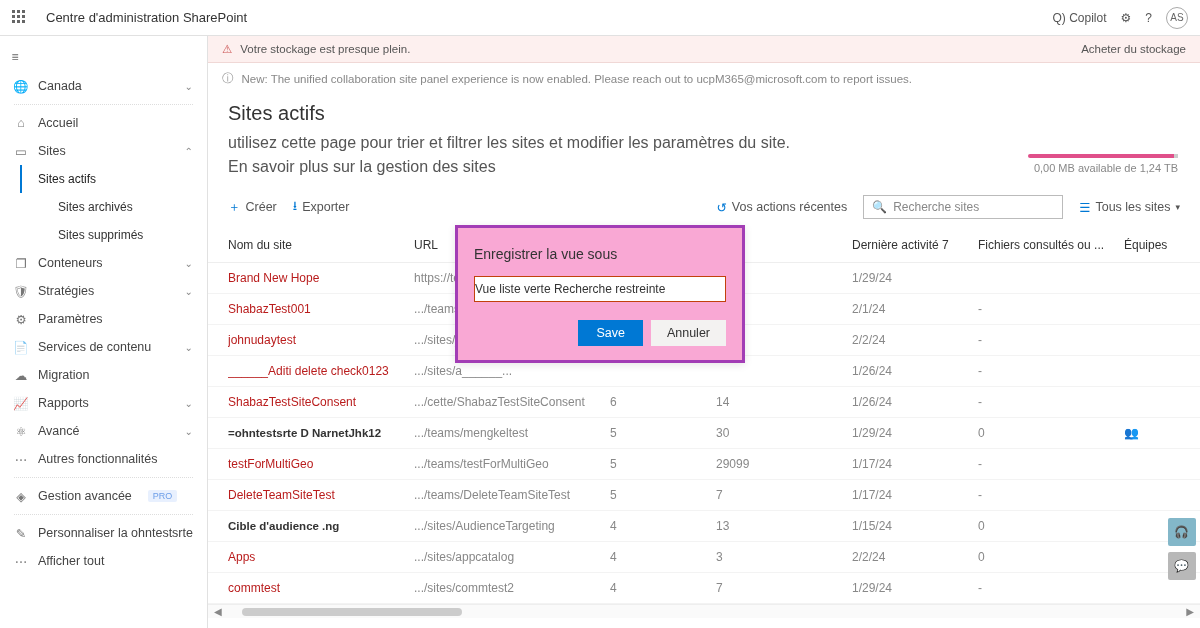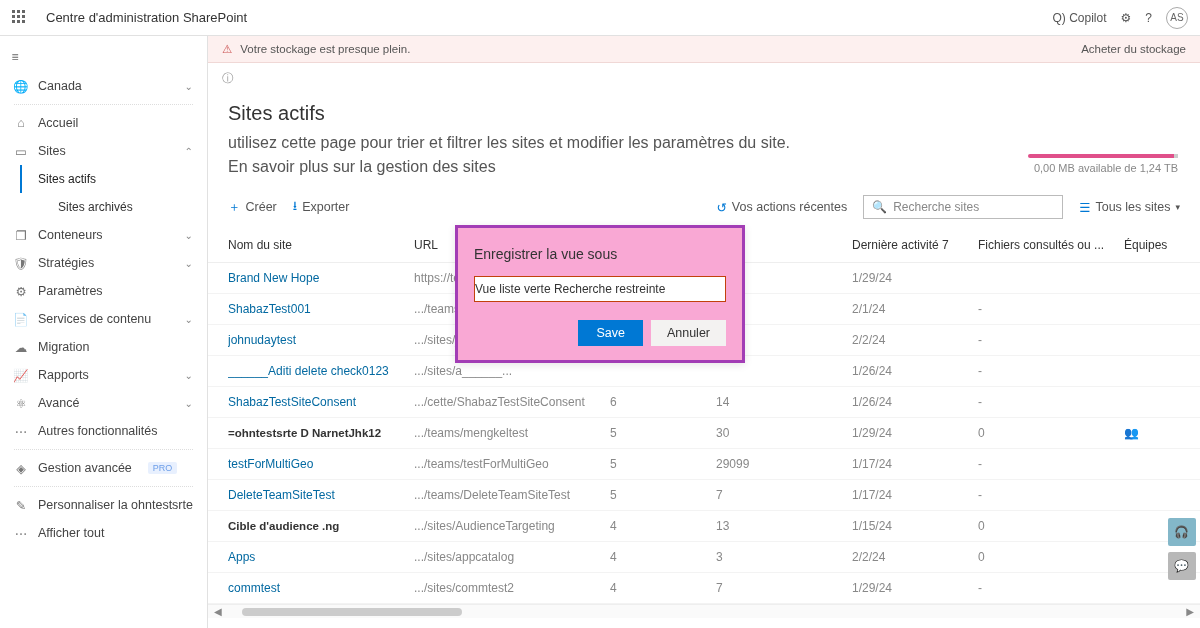--- a/index.html
+++ b/index.html
@@ -36,21 +36,21 @@
   .cmdbar { display:flex; align-items:center; padding: 12px 20px 8px; gap:16px; font-size:12.5px; color:#555; }
   .cmdbar .cmd { display:flex; align-items:center; gap:5px; cursor:pointer; }
   .cmdbar .spacer { flex:1; }
   .cmdbar .recent { display:flex; align-items:center; gap:5px; color:#555; }
   .searchbox { border:1px solid #bbb; padding:4px 8px; width:200px; display:flex; align-items:center; gap:6px; color:#888; font-size:12px; }
   .view-toggle { display:flex; align-items:center; gap:5px; color:#555; }
   .table { flex:1; overflow:hidden; position:relative; }
   .thead, .trow { display:grid; grid-template-columns: 170px 180px 90px 120px 110px 130px 90px 100px; padding: 0 20px; align-items:center;gap:16px; }
   .thead { height:36px; font-size:12px; color:#333; border-bottom:1px solid #eee; }
   .trow { height:31px; font-size:12px; color:#888; border-bottom:1px solid #f3f3f3; }
-  .trow .c0 { color:#0369a1; }
+  .trow .c0 { color:#b91c1c; }
   .trow.bold .c0 { color:#333; font-weight:600; font-size:11.5px; }
   .cell { white-space:nowrap; overflow:hidden; text-overflow:ellipsis; }
   .scroll-h { height:14px; background:#fafafa; border-top:1px solid #eee; display:flex; align-items:center; padding:0 6px; }
   .scroll-thumb { width:220px; height:8px; background:#ccc; border-radius:4px; margin-left:20px; }
   .scroll-arrow { color:#888; font-size:10px; }
   .scroll-h .right { margin-left:auto; }
   
   .modal { position:absolute; left:455px; top:225px; width:290px; background:#f9a8d4; border:3px solid #a23db5; padding:18px 16px 14px; box-shadow:0 2px 8px rgba(0,0,0,0.1); }
   .modal-title { font-size:14px; color:#333; margin-bottom:14px; }
   .modal-input { width:100%; border:1px solid #c2410c; padding:5px 0; font-size:12px; color:#333; margin-bottom:18px; }
@@ -100,20 +100,21 @@
       <span class="nav-icon">⌂</span>
       <span>Accueil</span>
     </div>
     <div class="nav-item">
       <span class="nav-icon">▭</span>
       <span>Sites</span>
       <span class="chev">⌃</span>
     </div>
     <div class="nav-item nav-sub active">Sites actifs</div>
     <div class="nav-item nav-sub">Sites archivés</div>
+    <div class="nav-item nav-sub">Sites supprimés</div>
     <div class="nav-item">
         <span class="nav-icon">❐</span>
         <span>Conteneurs</span>
         <span class="chev">⌄</span>
       </div>
     <div class="nav-item">
         <span class="nav-icon">🛡</span>
         <span>Stratégies</span>
         <span class="chev">⌄</span>
       </div>
@@ -162,20 +163,21 @@
   </div>
 
   <div class="content">
     <div class="banner-warn">
       <span class="tri">⚠</span>
       <span>Votre stockage est presque plein.</span>
       <span class="buy">Acheter du stockage</span>
     </div>
     <div class="banner-info">
       <span class="info-ic">ⓘ</span>
+      <span>New: The unified collaboration site panel experience is now enabled. Please reach out to ucpM365@microsoft.com to report issues.</span>
     </div>
 
     <div class="page-head">
       <div class="page-title">Sites actifs</div>
       <div class="page-sub">
         <span>utilisez cette page pour trier et filtrer les sites et modifier les paramètres du site.</span><br>
         <span class="learn">En savoir plus sur la gestion des sites</span>
       </div>
     </div>
 

